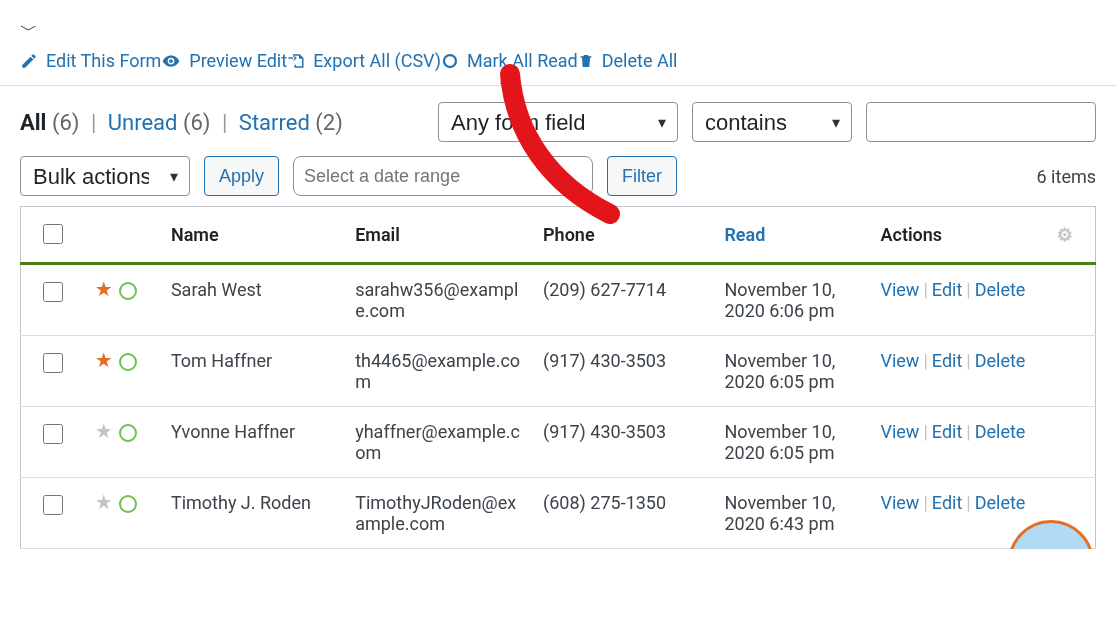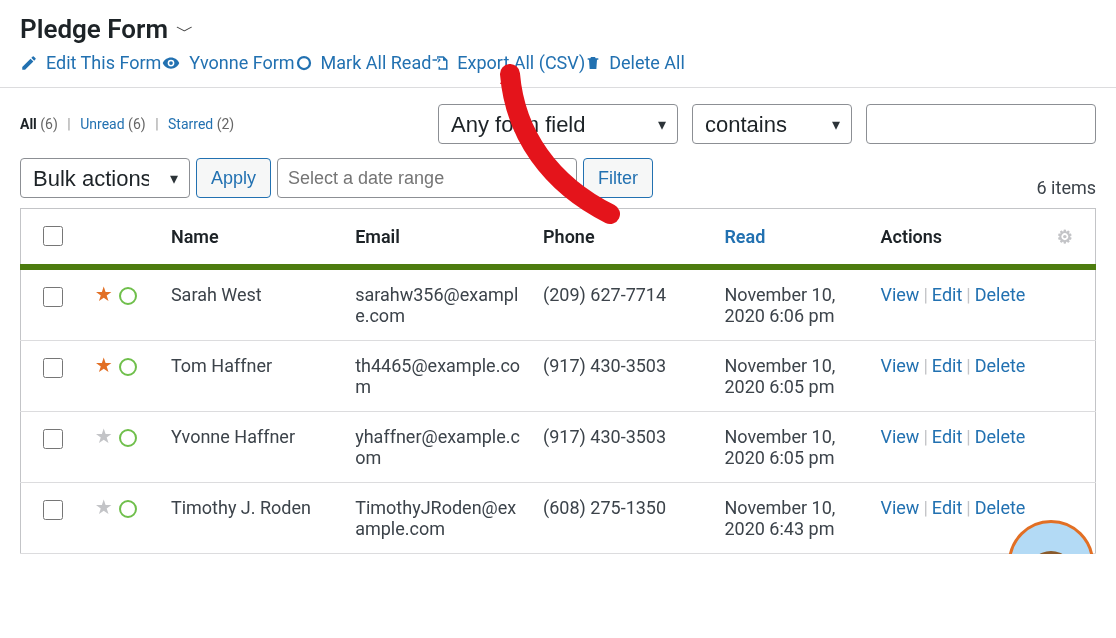--- a/index.html
+++ b/index.html
@@ -6,34 +6,34 @@
   .page{padding:14px 20px 0 20px;position:relative;box-sizing:border-box}
   .title-row{display:flex;align-items:center;gap:8px;margin-bottom:8px}
   .title{font-size:26px;font-weight:600;color:#1d2327}
   .chev{font-size:18px;color:#444;margin-top:4px}
   .toolbar{display:flex;align-items:center;margin:6px 0 14px 0}
   .toolbar a{display:flex;align-items:center;gap:8px;color:#2271b1;font-size:18px;text-decoration:none;cursor:pointer}
   .toolbar .ico{display:inline-flex}
   .divider{height:1px;background:#dcdcde;margin:0 -20px}
   .filters-area{padding:16px 0 10px 0}
   .filter-row1{display:flex;align-items:center;gap:14px;margin-bottom:14px}
-  .subsub{font-size:14px;color:#444}
+  .subsub{font-size:22px;color:#444}
   .subsub .sep{color:#999;padding:0 6px}
   .subsub a{color:#2271b1;text-decoration:none}
   .subsub strong{font-weight:700;color:#1d2327}
   .count{color:#666}
   .sel{appearance:none;-webkit-appearance:none;border:1px solid #8c8f94;border-radius:4px;background:#fff;height:40px;font-size:22px;padding:0 40px 0 12px;color:#1d2327}
   .sel-wrap{position:relative;display:inline-block}
   .sel-wrap .dd{position:absolute;right:12px;top:50%;transform:translateY(-50%);pointer-events:none;color:#2c3338}
   .txt{border:1px solid #8c8f94;border-radius:4px;background:#fff;height:40px;font-size:18px;padding:0 10px;color:#1d2327;box-sizing:border-box}
   .btn{border:1px solid #2271b1;color:#2271b1;background:#f6f7f7;height:40px;border-radius:4px;padding:0 14px;font-size:18px;cursor:pointer}
-  .filter-row2{display:flex;align-items:flex-end;gap:6px}
+  .filter-row2{display:flex;align-items:center;gap:14px}
   .items-count{margin-left:auto;font-size:18px;color:#3c434a}
   table{width:100%;border-collapse:collapse;border:1px solid #c3c4c7}
-  thead th{text-align:left;font-weight:600;font-size:18px;padding:14px 10px;border-bottom:6px solid #4d7c0f;color:#1d2327}
+  thead th{text-align:left;font-weight:600;font-size:18px;padding:14px 10px;border-bottom:3px solid #4d7c0f;color:#1d2327}
   thead th.date a{color:#2271b1;text-decoration:none}
   tbody td{padding:14px 10px;font-size:18px;vertical-align:top;border-bottom:1px solid #dcdcde;color:#3c434a}
   .cb{width:48px;text-align:center}
   .ind{width:60px;white-space:nowrap}
   input[type=checkbox]{width:20px;height:20px;border:1px solid #8c8f94;border-radius:4px}
   .star{font-size:20px;line-height:1}
   .star.on{color:#e26f24}
   .star.off{color:#c3c4c7}
   .circle{display:inline-block;width:14px;height:14px;border:2px solid #6fbf4b;border-radius:50%;vertical-align:middle;margin-left:6px}
   .row-actions a{color:#2271b1;text-decoration:none}
@@ -49,56 +49,55 @@
   .col-email{width:200px}
   .col-phone{width:190px}
   .col-date{width:150px}
   .col-actions{width:170px}
 </style>
 </head>
 <body>
 
 <div class="page">
   <div class="title-row">
-    <span class="title">Pledge Form</span>
     <span class="chev">﹀</span>
   </div>
 
   <div class="toolbar">
     <a>
       <span class="ico">
           <svg width="18" height="18" viewBox="0 0 24 24" fill="#2271b1">
             <path d="M3 17.25V21h3.75L17.81 9.94l-3.75-3.75L3 17.25zM20.71 7.04a1 1 0 0 0 0-1.41l-2.34-2.34a1 1 0 0 0-1.41 0l-1.83 1.83 3.75 3.75 1.83-1.83z"></path>
           </svg>
         </span>
       <span>Edit This Form</span>
     </a>
     <a>
       <span class="ico">
           <svg width="20" height="18" viewBox="0 0 24 24" fill="#2271b1">
             <path d="M12 4.5C7 4.5 2.73 7.61 1 12c1.73 4.39 6 7.5 11 7.5s9.27-3.11 11-7.5C21.27 7.61 17 4.5 12 4.5zm0 12A4.5 4.5 0 1 1 12 7.5a4.5 4.5 0 0 1 0 9zm0-7a2.5 2.5 0 1 0 0 5 2.5 2.5 0 0 0 0-5z"></path>
           </svg>
         </span>
-      <span>Yvonne Form</span>
+      <span>Preview Edit</span>
+    </a>
+    <a>
+      <span class="ico">
+          <svg width="18" height="18" viewBox="0 0 24 24" fill="#2271b1">
+            <path d="M10 3h7l5 5v13H10v-4h2v2h8V9h-4V5h-6v4h-2V3zm-1 9 4-4-4-4v3H2v2h7v3z"></path>
+          </svg>
+        </span>
+      <span>Export All (CSV)</span>
     </a>
     <a>
       <span class="ico">
           <svg width="18" height="18" viewBox="0 0 24 24" fill="none" stroke="#2271b1" stroke-width="3">
             <circle cx="12" cy="12" r="8"></circle>
           </svg>
         </span>
       <span>Mark All Read</span>
-    </a>
-    <a>
-      <span class="ico">
-          <svg width="18" height="18" viewBox="0 0 24 24" fill="#2271b1">
-            <path d="M10 3h7l5 5v13H10v-4h2v2h8V9h-4V5h-6v4h-2V3zm-1 9 4-4-4-4v3H2v2h7v3z"></path>
-          </svg>
-        </span>
-      <span>Export All (CSV)</span>
     </a>
     <a>
       <span class="ico">
           <svg width="16" height="18" viewBox="0 0 24 24" fill="#2271b1">
             <path d="M6 7h12l-1 14H7L6 7zm3-4h6l1 2h4v2H4V5h4l1-2z"></path>
           </svg>
         </span>
       <span>Delete All</span>
     </a>
   </div>
@@ -125,21 +124,21 @@
       </span>
       <input class="txt" style="width: 230px;" value="">
     </div>
 
     <div class="filter-row2">
       <span class="sel-wrap">
         <select class="sel" style="width:170px"><option>Bulk actions</option></select>
         <span class="dd">▾</span>
       </span>
       <button class="btn">Apply</button>
-      <input class="txt" style="width: 300px; color: rgb(117, 117, 117);" placeholder="Select a date range">
+      <input class="txt" style="width: 300px; color: rgb(117, 117, 117); border-radius: 8px;" placeholder="Select a date range">
       <button class="btn">Filter</button>
       <span class="items-count">6 items</span>
     </div>
   </div>
 
   <table>
     <thead>
       <tr>
         <th class="cb"><input type="checkbox" style=""></th>
         <th class="ind"></th>

